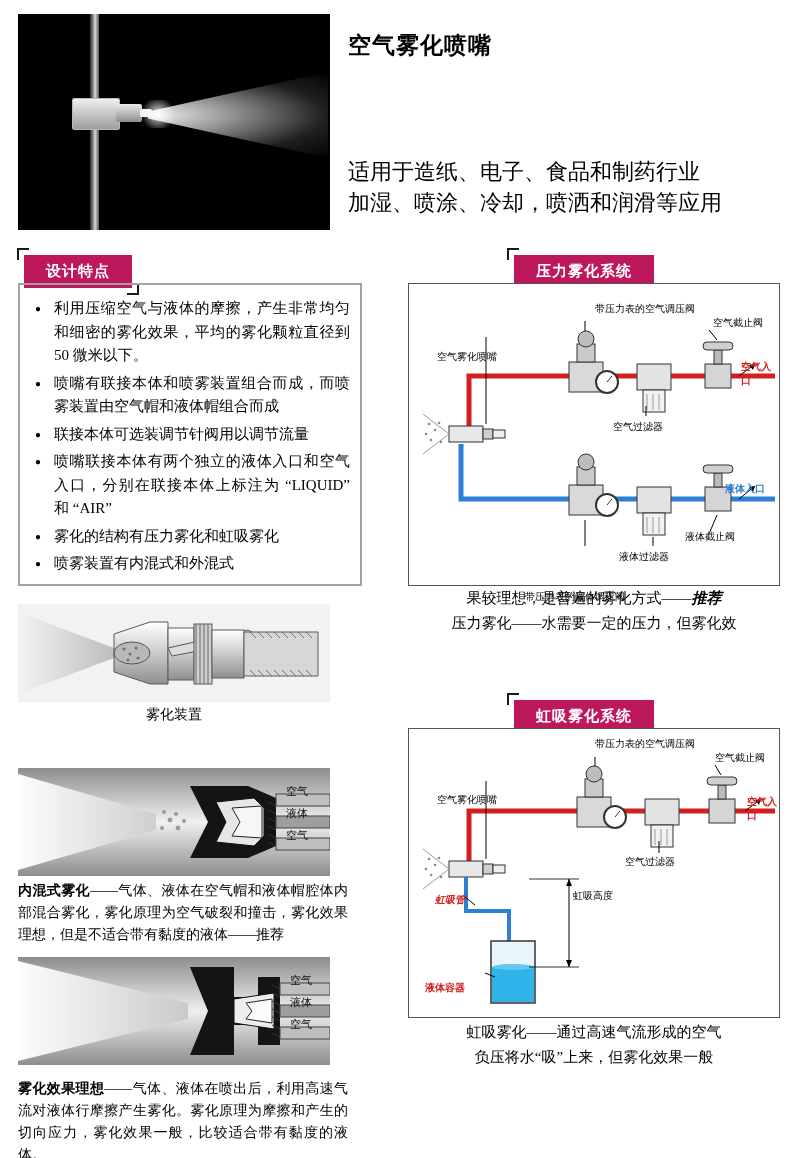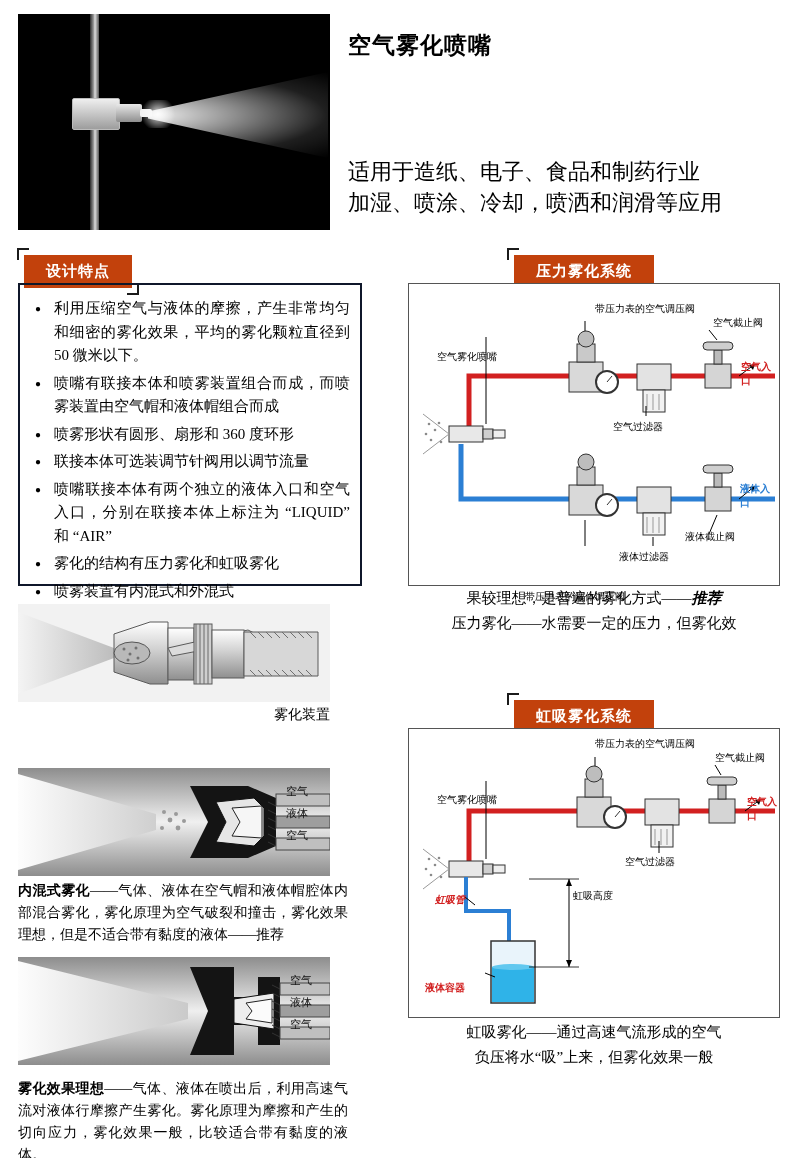--- a/index.html
+++ b/index.html
@@ -50,59 +50,59 @@
     font-size:23px;font-weight:bold;letter-spacing:1px;
   }
   .hero-sub{
     position:absolute;left:348px;top:124px;width:430px;
     font-size:22px;line-height:31px;margin-top:32px;
   }
 
   
   .tag{
     position:absolute;
-    background:#c2410c;color:#fff;
+    background:#be185d;color:#fff;
     font-size:15px;font-weight:bold;
     padding:7px 22px;
     letter-spacing:1px;
   }
   .tag::before{
     content:"";position:absolute;left:-7px;top:-7px;
     width:10px;height:10px;border-left:2px solid #1b1b1b;border-top:2px solid #1b1b1b;
   }
   .tag::after{
     content:"";position:absolute;right:-7px;bottom:-7px;
     width:10px;height:10px;border-right:2px solid #1b1b1b;border-bottom:2px solid #1b1b1b;
   }
 
   
   .features{
     position:absolute;left:18px;top:283px;width:344px;height:303px;
-    border:2px solid #0f172a;box-sizing:border-box;
+    border:2px solid #a3a3a3;box-sizing:border-box;
     padding:12px 10px 10px 8px;
   }
   .features ul{margin:0;padding:0 0 0 26px;list-style:none;}
   .features li{
     position:relative;
     font-size:15px;line-height:23.5px;margin-bottom:4px;
     text-align:justify;
   }
   .features li::before{
     content:"●";position:absolute;left:-19px;top:0;font-size:10px;line-height:23px;
   }
 
   
   .panel{
     position:absolute;border:1px solid #555;background:#fff;box-sizing:border-box;
   }
   .cap{
     position:absolute;text-align:center;font-size:15px;line-height:25px;
   }
   .mixcap{
-    position:absolute;font-size:14px;text-align:right;
+    position:absolute;font-size:14px;text-align:center;
   }
 
   
   .mixbox{position:absolute;left:18px;width:312px;height:108px;overflow:hidden;}
 
   .mixtext{
     position:absolute;left:18px;width:330px;font-size:14px;line-height:22px;text-align:justify;
   }
   .mixtext b{font-weight:bold;}
 
@@ -129,21 +129,20 @@
     <div>适用于造纸、电子、食品和制药行业</div>
     <div>加湿、喷涂、冷却，喷洒和润滑等应用</div>
   </div>
 
   <div class="tag" style="left:24px;top:255px;">设计特点</div>
 
   <div class="features">
     <ul>
       <li>利用压缩空气与液体的摩擦，产生非常均匀和细密的雾化效果，平均的雾化颗粒直径到 50 微米以下。</li>
       <li>喷嘴有联接本体和喷雾装置组合而成，而喷雾装置由空气帽和液体帽组合而成</li>
-      <li>喷雾形状有圆形、扇形和 360 度环形</li>
       <li>联接本体可选装调节针阀用以调节流量</li>
       <li>喷嘴联接本体有两个独立的液体入口和空气入口，分别在联接本体上标注为 “LIQUID” 和 “AIR”</li>
       <li>雾化的结构有压力雾化和虹吸雾化</li>
       <li>喷雾装置有内混式和外混式</li>
     </ul>
   </div>
 
   <div class="tag" style="left:514px;top:255px;">压力雾化系统</div>
 
   <div class="panel" style="left:408px;top:283px;width:372px;height:303px;">
@@ -229,21 +228,21 @@
       <line x1="300" y1="250" x2="308" y2="231" stroke="#000"></line>
     </svg>
 
     
     <div style="position:absolute;left:186px;top:18px;font-size:10px;font-family:'Liberation Sans',sans-serif;">带压力表的空气调压阀</div>
     <div style="position:absolute;left:28px;top:66px;font-size:10px;font-family:'Liberation Sans',sans-serif;">空气雾化喷嘴</div>
     <div style="position:absolute;left:304px;top:32px;font-size:10px;font-family:'Liberation Sans',sans-serif;">空气截止阀</div>
     <div style="position:absolute;left:332px;top:76px;font-size:10px;font-family:'Liberation Sans',sans-serif;color:#d22020;font-weight:bold;">空气入口</div>
     <div style="position:absolute;left:204px;top:136px;font-size:10px;font-family:'Liberation Sans',sans-serif;">空气过滤器</div>
     <div style="position:absolute;left:116px;top:266px;font-size:10px;font-family:'Liberation Sans',sans-serif;margin-top:40px;">带压力表的液体调压阀</div>
-    <div style="position:absolute;left:331px;top:198px;font-size:10px;font-family:'Liberation Sans',sans-serif;color:#2b7fd4;font-weight:bold;">液体入口</div>
+    <div style="position:absolute;left:316px;top:198px;font-size:10px;font-family:'Liberation Sans',sans-serif;color:#2b7fd4;font-weight:bold;">液体入口</div>
     <div style="position:absolute;left:276px;top:246px;font-size:10px;font-family:'Liberation Sans',sans-serif;">液体截止阀</div>
     <div style="position:absolute;left:210px;top:266px;font-size:10px;font-family:'Liberation Sans',sans-serif;">液体过滤器</div>
   </div>
 
   <div class="cap" style="left:408px;top:586px;width:372px;">
     <div>
       <span>果较理想，是普遍的雾化方式——</span><span style="font-style:italic;font-weight:bold;">推荐</span>
     </div>
     <div>压力雾化——水需要一定的压力，但雾化效</div>
   </div>

